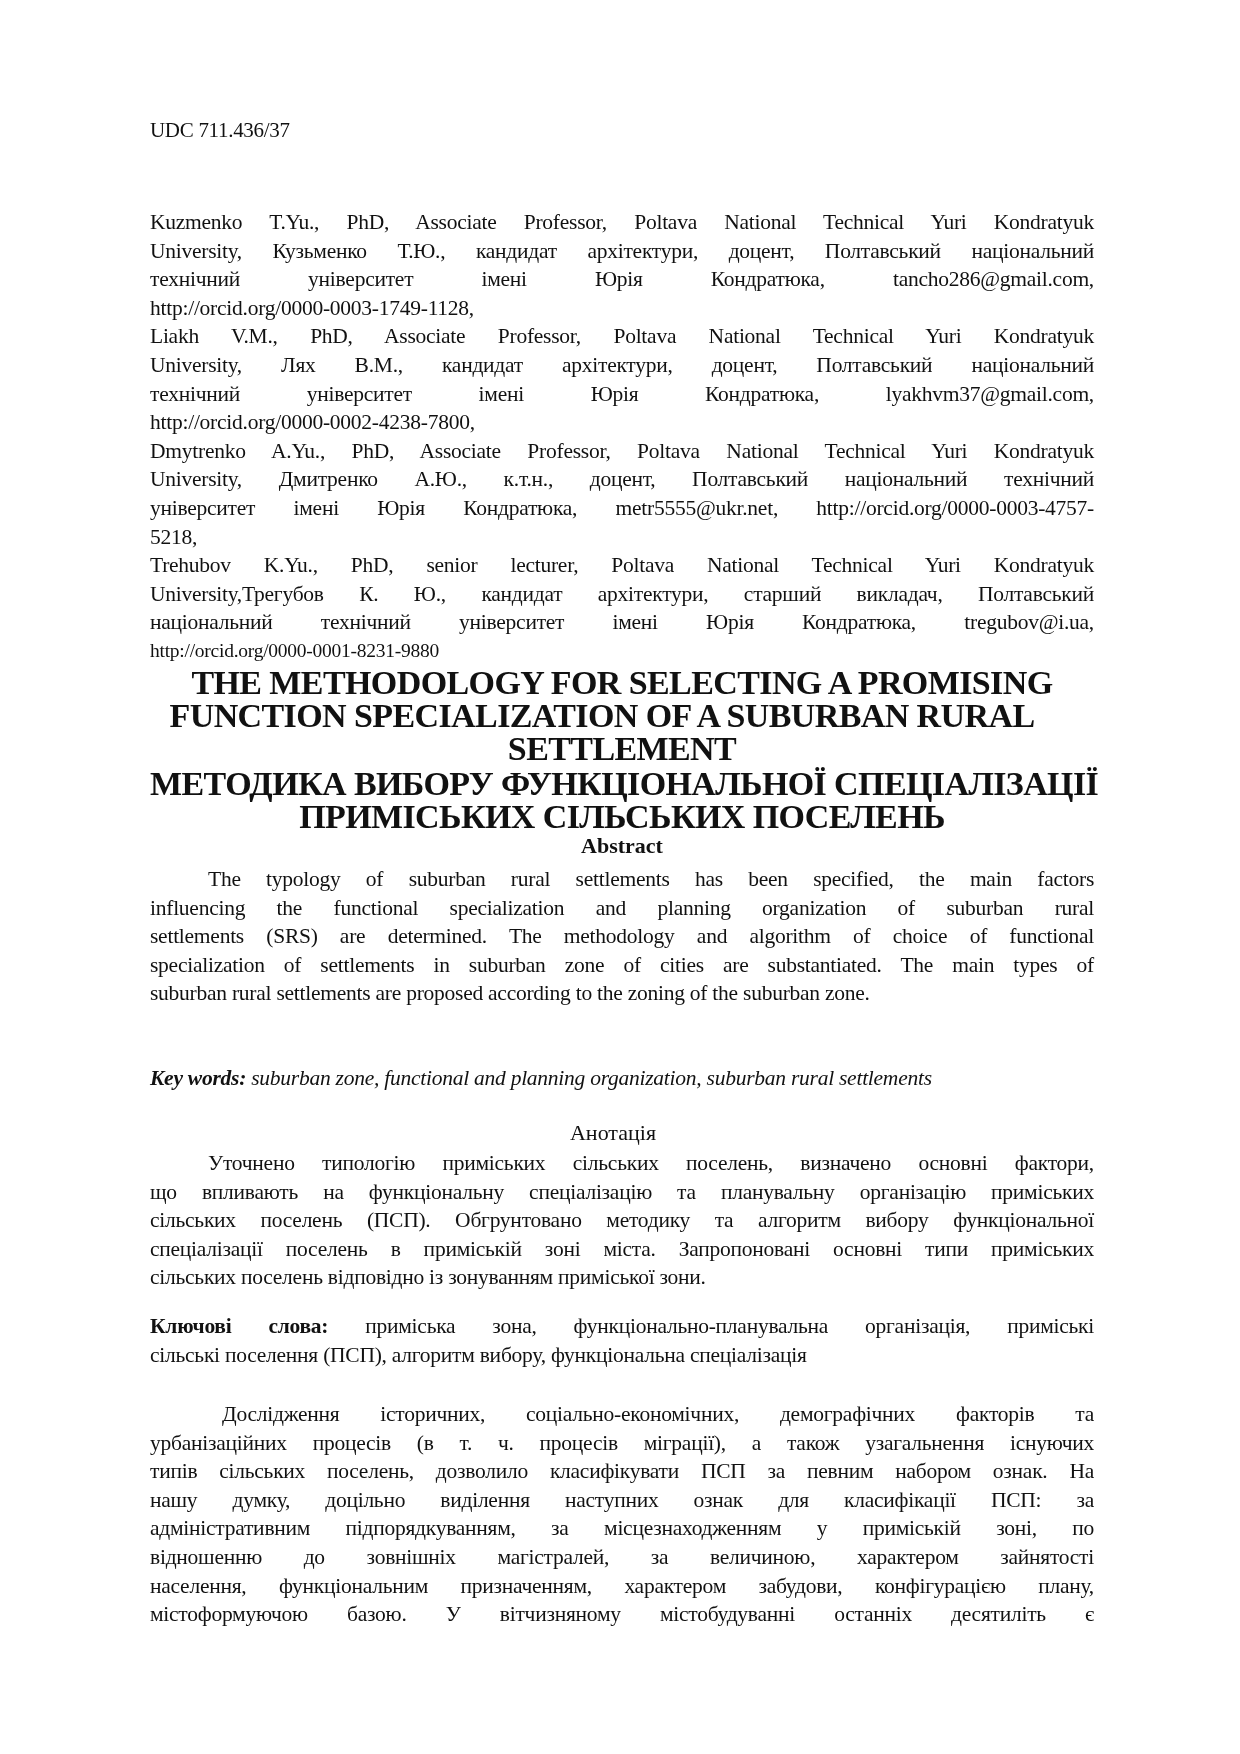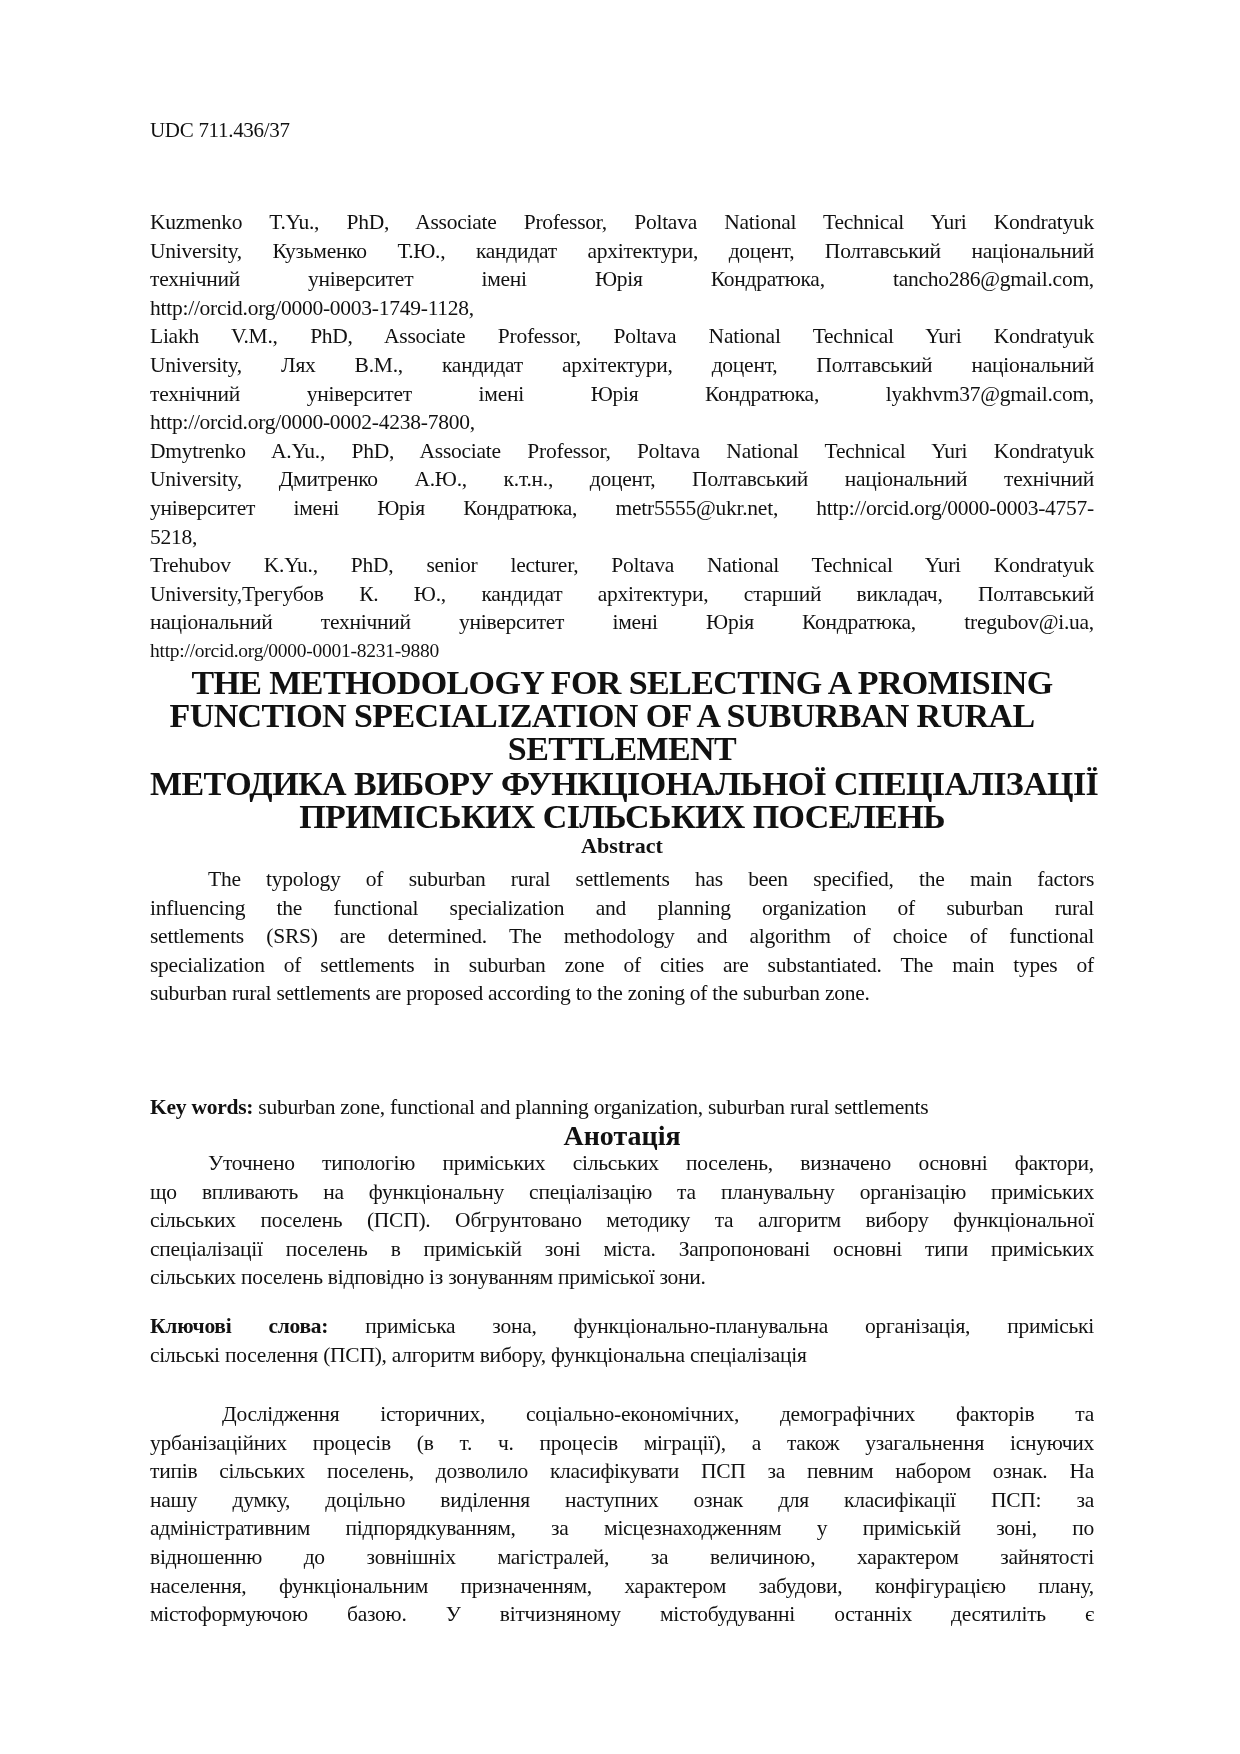--- a/index.html
+++ b/index.html
@@ -11,23 +11,23 @@
   .line { font-size: 21.5px; height: 28.6px; line-height: 28.6px; white-space: nowrap;
           letter-spacing: -0.25px; }
   .just { text-align: justify; text-align-last: justify; }
   .authors { top: 208px; }
   .title-block { position: absolute; left: 150px; width: 944px; top: 666px; text-align: center; }
   .t { font-weight: bold; font-size: 34px; height: 33px; line-height: 33px;
        letter-spacing: -0.6px; white-space: nowrap; }
   .sub { font-weight: bold; font-size: 22px; height: 26px; line-height: 26px; }
   .abs { top: 865px; }
   .indent { text-indent: 58px; }
-  .kw { top: 1093px; }
-  .anot-head { position: absolute; left: 150px; width: 944px; top: 1120px; text-align: center;
-               font-weight: bold; font-size: 28px; }
+  .kw { top: 1064px; font-style: italic; }
+  .anot-head { position: absolute; left: 141px; width: 944px; top: 1120px; text-align: center;
+               font-weight: normal; font-size: 22px; }
   .anot { top: 1149px; }
   .kw-uk { top: 1312px; }
   .body-text { top: 1400px; }
   .indent2 { text-indent: 72px; }
   b { font-weight: bold; }
 </style>
 </head>
 <body>
 
 <div class="page">

